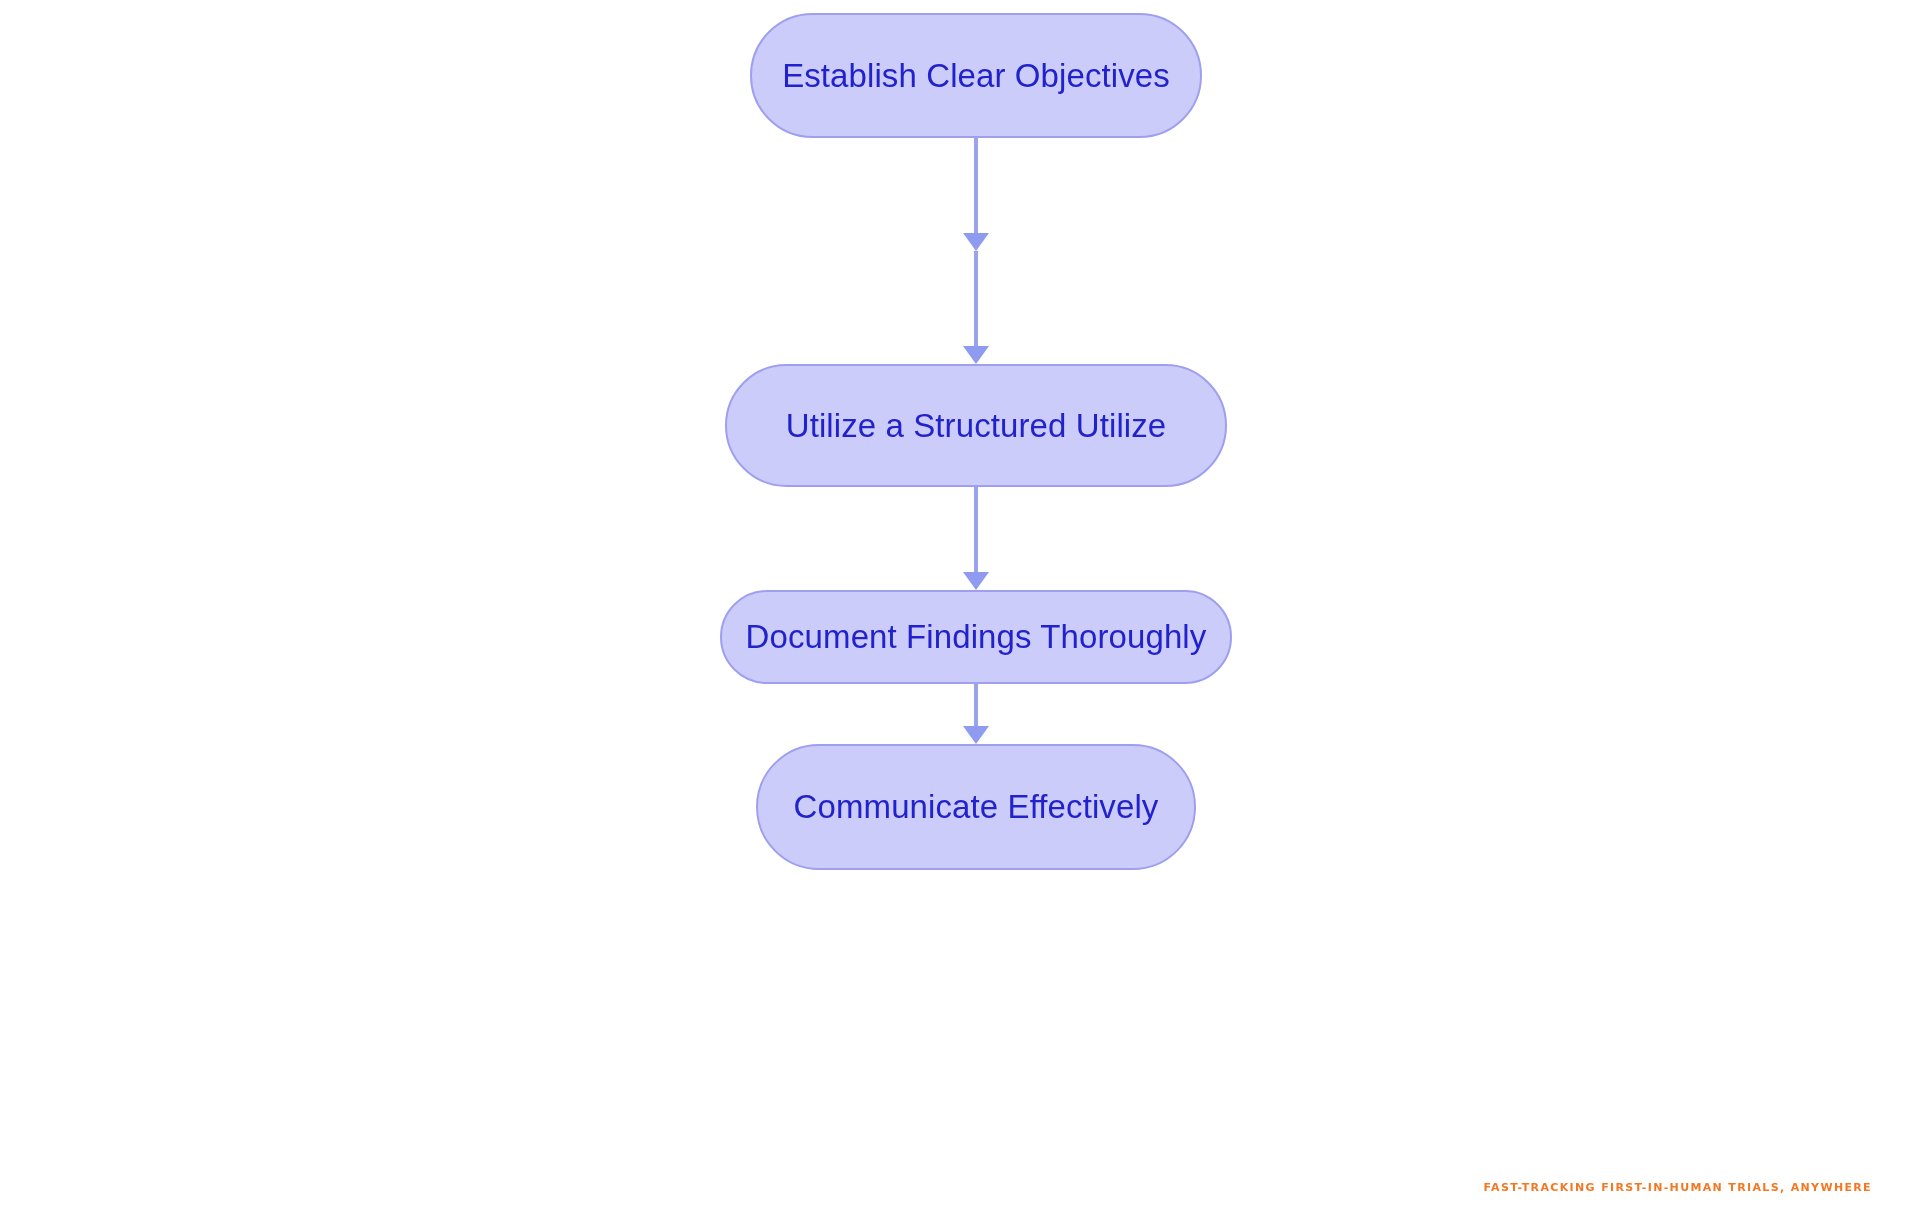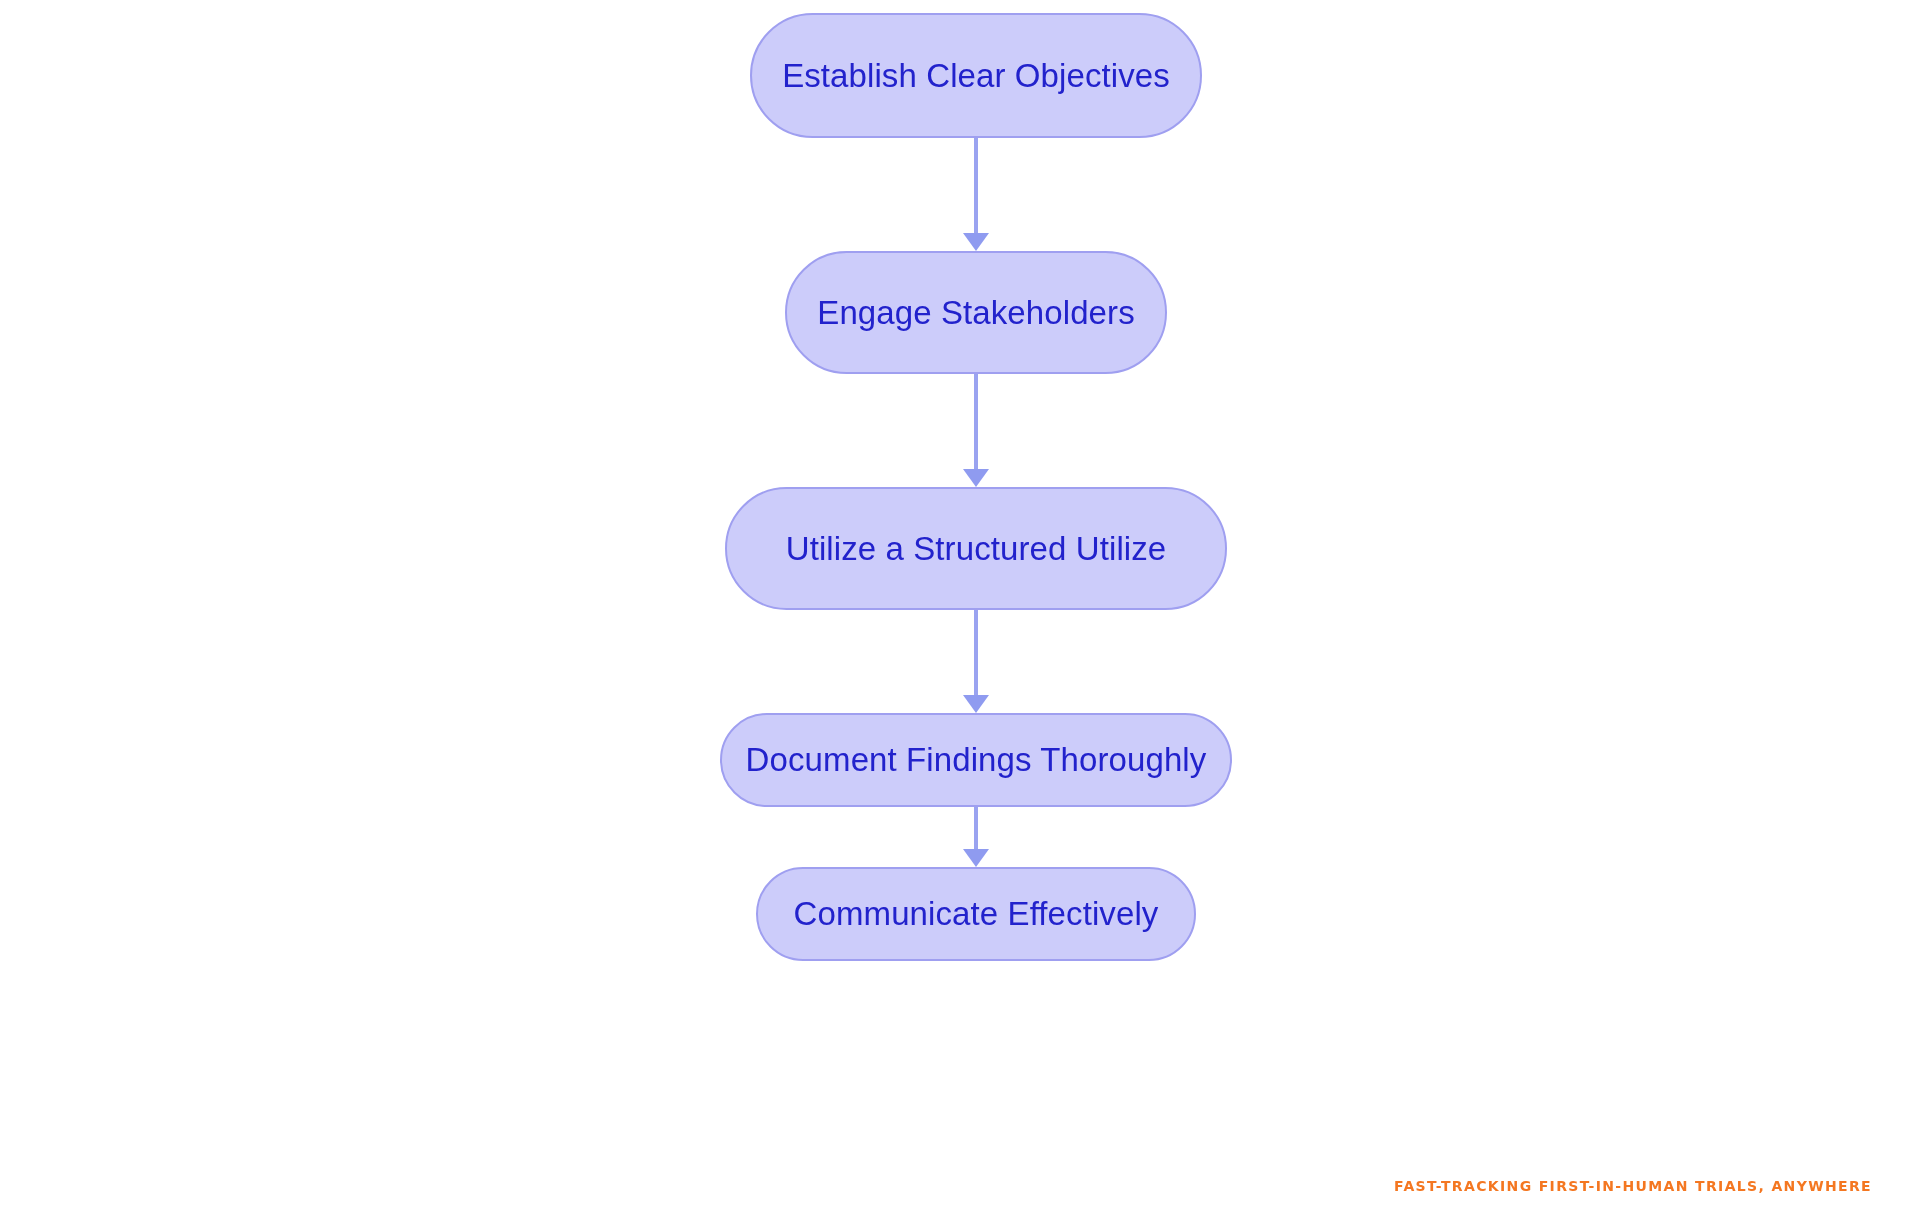--- a/index.html
+++ b/index.html
@@ -54,21 +54,21 @@
 
   .node-label {
     display: block;
   }
 
   
   .node.n0 { width: 452px; height: 125px; }
   .node.n1 { width: 382px; height: 123px; }
   .node.n2 { width: 502px; height: 123px; }
   .node.n3 { width: 512px; height: 94px; }
-  .node.n4 { width: 440px; height: 94px; }
+  .node.n4 { width: 440px; height: 126px; }
 
   
   .connector {
     position: relative;
     width: 40px;
     display: flex;
     flex-direction: column;
     align-items: center;
     justify-content: flex-start;
   }
@@ -117,21 +117,21 @@
     position: absolute;
     top: -2px;
     right: -17px;
     font-size: 19px;
     font-weight: bold;
     letter-spacing: 0;
   }
   .logo-tagline {
     color: #f47721;
     font-family: "DejaVu Sans", sans-serif;
-    font-size: 14px;
+    font-size: 11px;
     font-weight: bold;
     letter-spacing: 1.35px;
     line-height: 1;
     margin-top: 6px;
     white-space: nowrap;
   }
 </style>
 </head>
 <body>
 
@@ -143,23 +143,20 @@
 
     <div class="node n0">
       <span class="node-label">Establish Clear Objectives</span>
     </div>
 
     <div class="connector c0">
       <div class="stem"></div>
       <div class="head"></div>
     </div>
 
-    <div class="node n1">
-      <span class="node-label">Engage Stakeholders</span>
-    </div>
 
     <div class="connector c1">
       <div class="stem"></div>
       <div class="head"></div>
     </div>
 
     <div class="node n2">
       <span class="node-label">Utilize a Structured Utilize</span>
     </div>
 

